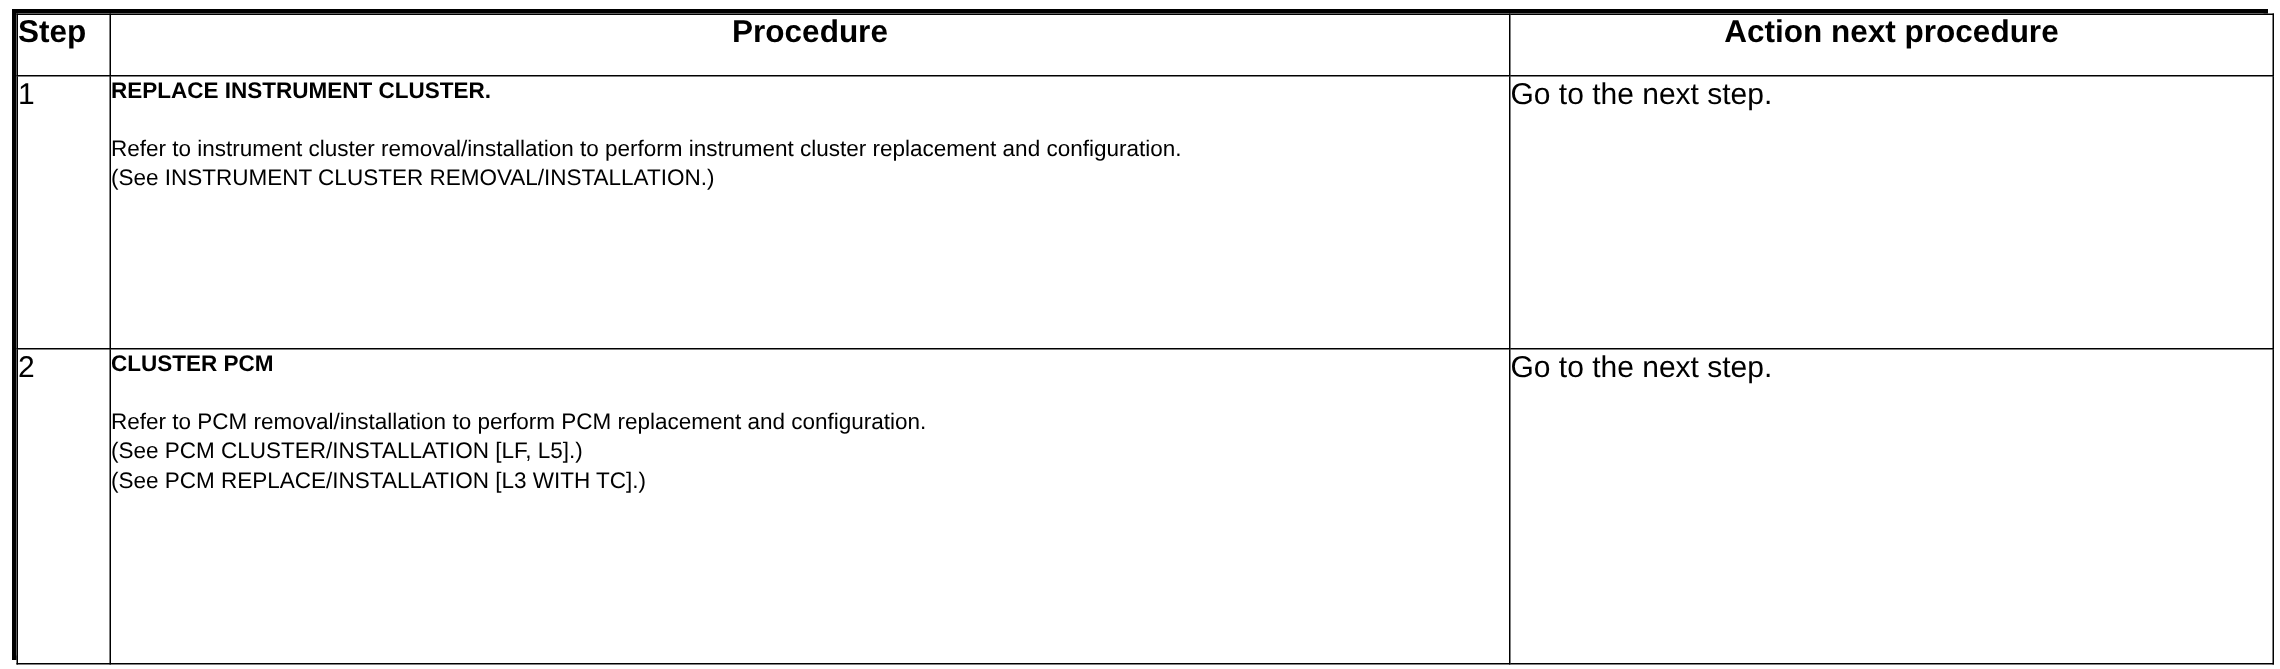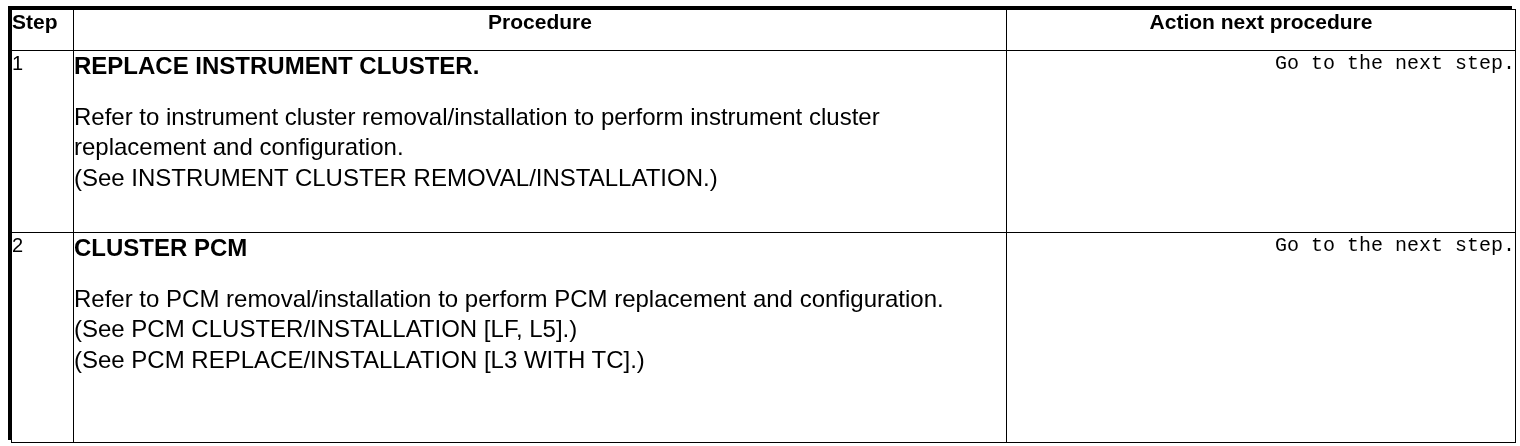--- a/index.html
+++ b/index.html
@@ -74,27 +74,26 @@
 
   .proc-cell {
     padding: 8px 10px 8px 9px;
     vertical-align: top;
   }
 
   .action-cell {
     font-size: 20px;
     padding: 0 10px 0 10px;
     vertical-align: middle;
-    text-align: right;
+    text-align: left;
     line-height: 1.25;
-    font-family: Liberation Mono, monospace;
   }
 
   .proc-line {
-    font-size: 24px;
+    font-size: 15px;
     line-height: 1.28;
     margin: 0;
     white-space: normal;
   }
   .proc-line.bold {
     font-weight: bold;
   }
   .proc-line.gap {
     margin-top: 20px;
   }

